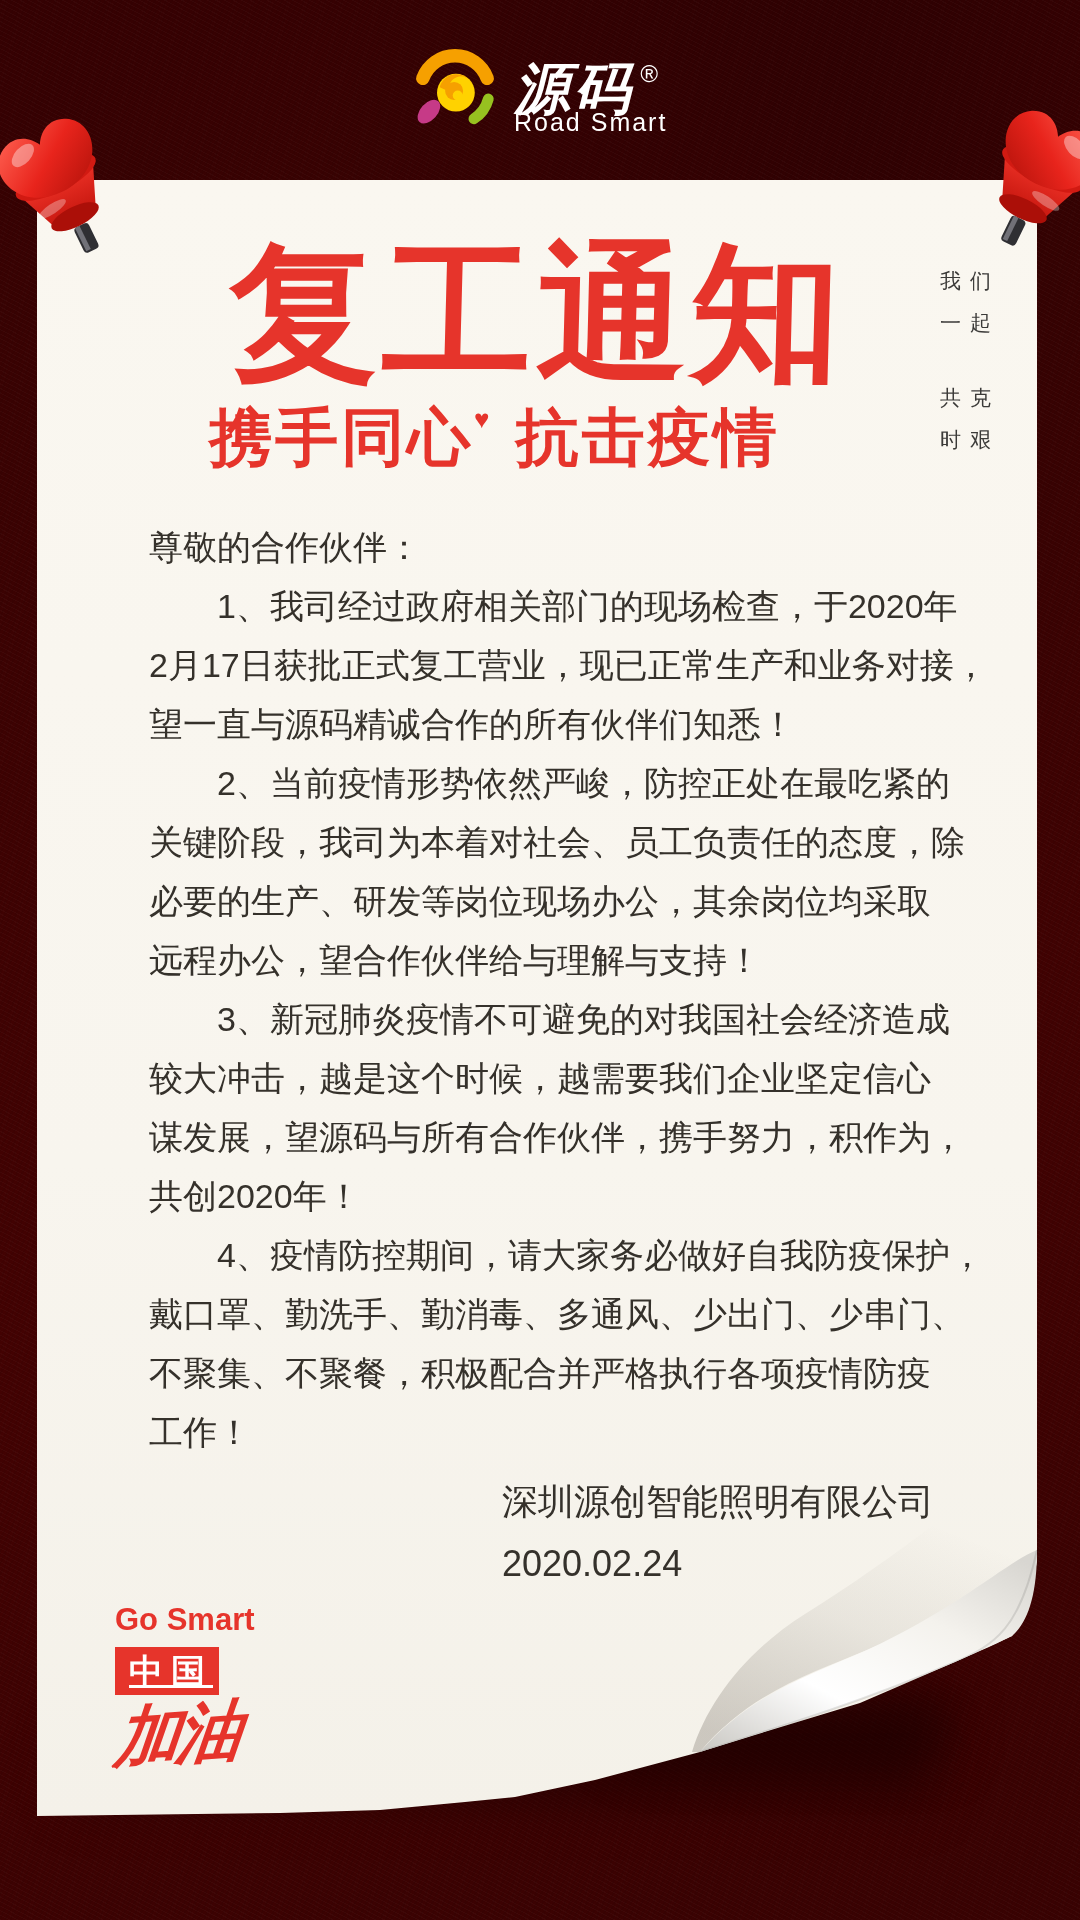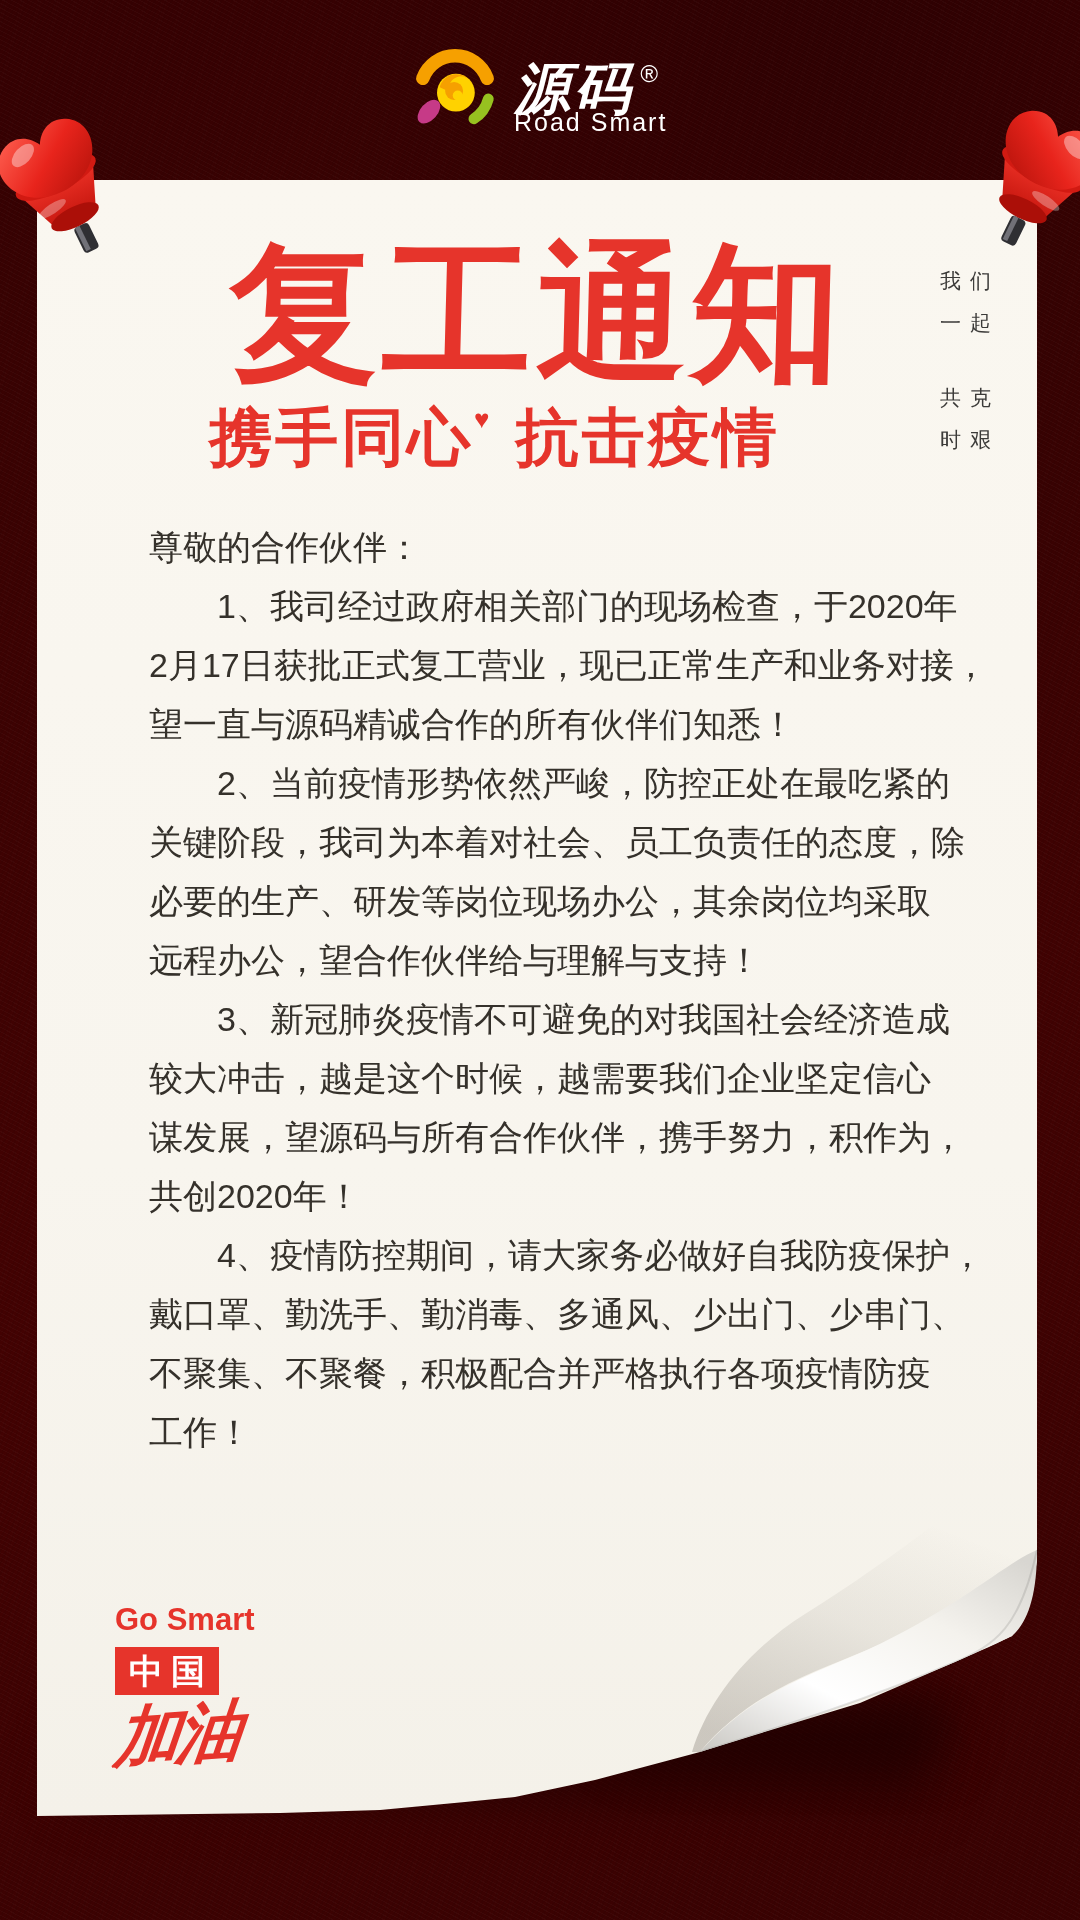--- a/index.html
+++ b/index.html
@@ -47,21 +47,21 @@
     font-family:Liberation Serif, serif;font-size:21px;line-height:42px;letter-spacing:9px;}
   .side-note .gap{margin-top:33px;}
   .body-text{position:absolute;left:76px;top:338px;width:908px;
     font-size:34px;line-height:59px;color:#35312b;white-space:pre-line;margin-left:36px;}
   .signature{position:absolute;left:465px;top:1291px;font-size:36px;line-height:62px;color:#35312b;}
   
   .badge{position:absolute;left:78px;top:1422px;width:200px;}
   .badge-gochina{font-weight:700;font-size:31px;letter-spacing:0;color:#e6342b;}
   .badge-china{margin-top:9px;width:104px;height:48px;background:#e6342b;color:#fff;
     font-weight:700;font-size:34px;letter-spacing:8px;text-align:center;line-height:48px;
-    padding-left:8px;box-sizing:border-box;}
+    padding-left:8px;box-sizing:border-box;text-decoration:underline;}
   .badge-jiayou{margin-top:8px;font-weight:900;font-style:italic;font-size:66px;line-height:70px;
     color:#e6342b;letter-spacing:-4px;transform:rotate(-4deg) skewX(-10deg);transform-origin:left center;}
   
   .curl-svg{position:absolute;left:600px;top:1400px;z-index:4;}
 </style>
 </head>
 <body>
 
 <div class="texture"></div>
 
@@ -106,20 +106,24 @@
 远程办公，望合作伙伴给与理解与支持！
 　　3、新冠肺炎疫情不可避免的对我国社会经济造成
 较大冲击，越是这个时候，越需要我们企业坚定信心
 谋发展，望源码与所有合作伙伴，携手努力，积作为，
 共创2020年！
 　　4、疫情防控期间，请大家务必做好自我防疫保护，
 戴口罩、勤洗手、勤消毒、多通风、少出门、少串门、
 不聚集、不聚餐，积极配合并严格执行各项疫情防疫
 工作！</div>
 
+  <div class="signature">
+    <div>深圳源创智能照明有限公司</div>
+    <div>2020.02.24</div>
+  </div>
 
   <div class="badge">
     <div class="badge-gochina">Go Smart</div>
     <div class="badge-china">中国</div>
     <div class="badge-jiayou">加油</div>
   </div>
 </div>
 
 <svg class="curl-svg" width="440" height="420" viewBox="0 0 440 420">
   <defs>

